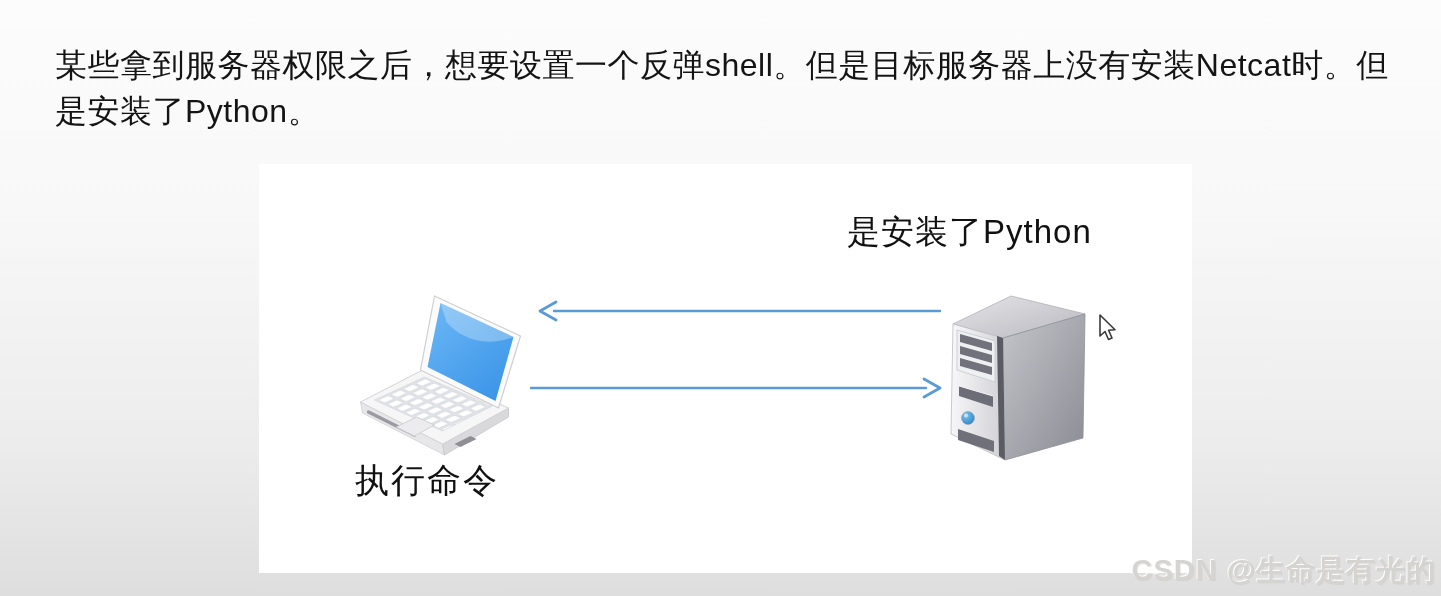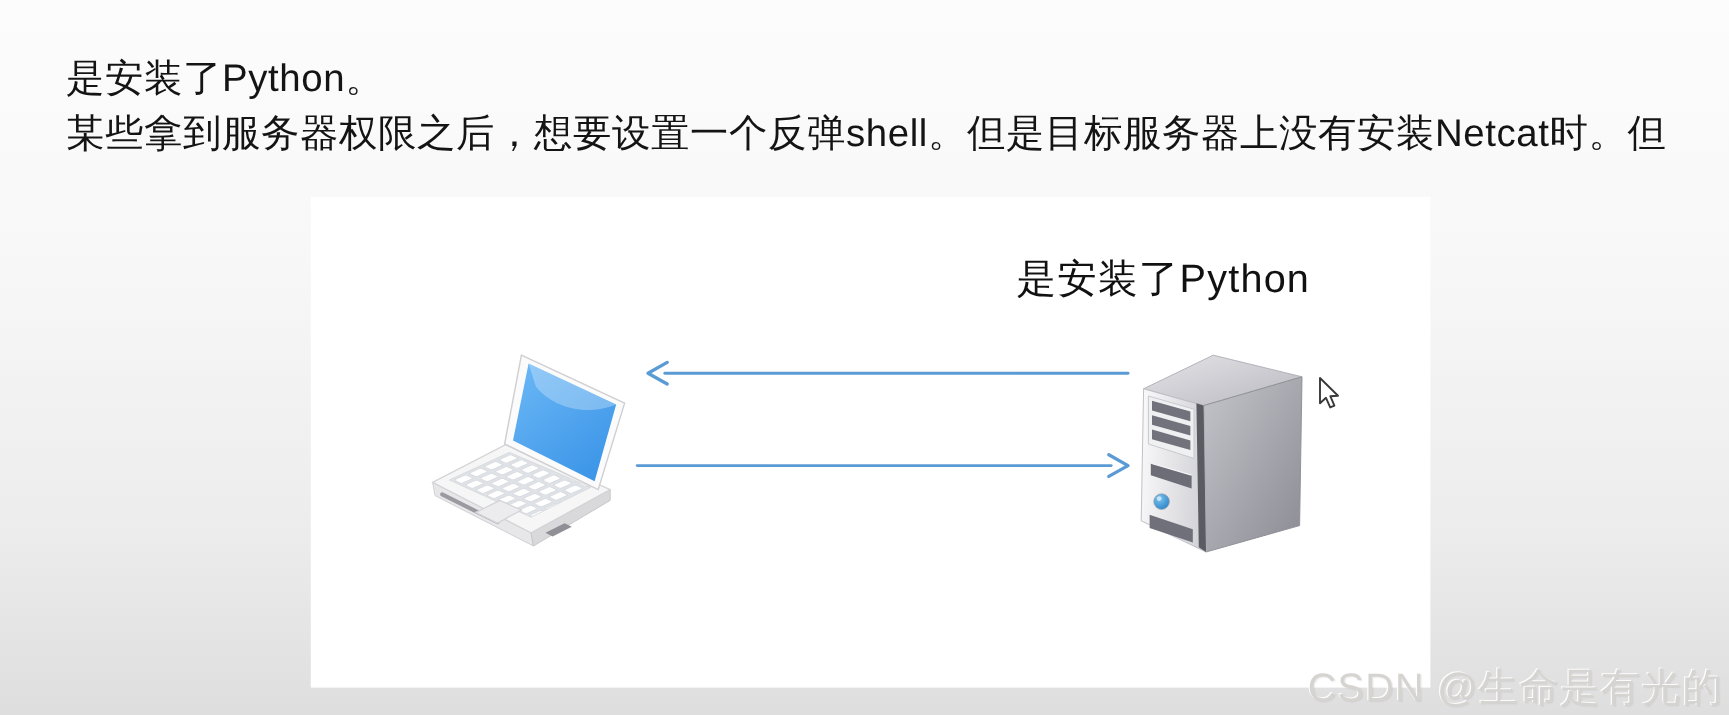--- a/index.html
+++ b/index.html
@@ -34,34 +34,35 @@
     position:absolute;left:96px;top:294px;
     font-size:34px;color:#111;
     white-space:nowrap;letter-spacing:2px;
   }
   .laptop-art{position:absolute;left:95px;top:120px;width:180px;height:172px;}
   .server-art{position:absolute;left:688px;top:124px;width:144px;height:180px;}
   .arrows-layer{position:absolute;left:0;top:0;width:933px;height:409px;pointer-events:none;}
   .cursor-art{position:absolute;left:838px;top:150px;width:24px;height:28px;}
   .watermark{
     position:absolute;right:5px;top:551px;
-    font-size:33px;letter-spacing:1px;
+    font-size:29px;letter-spacing:1px;
     color:#d6d4d1;
     text-shadow:-1px -1px 0 rgba(255,255,255,0.9), 1px 1px 1px rgba(150,150,150,0.18);
     white-space:nowrap;
+    font-weight:bold;
   }
 </style>
 </head>
 <body>
 
 <div class="page">
 
   <div class="heading">
+    <div>某些拿到服务器权限之后，想要设置一个反弹shell。但是目标服务器上没有安装Netcat时。但</div>
     <div>是安装了Python。</div>
-    <div>某些拿到服务器权限之后，想要设置一个反弹shell。但是目标服务器上没有安装Netcat时。但</div>
   </div>
 
   <div class="panel">
 
     <div class="pc-label">是安装了Python</div>
 
     <svg class="arrows-layer" viewBox="0 0 933 409">
       <g>
         <path d="M295,147 L681,147" fill="none" stroke-width="2.4" stroke-linecap="round" stroke="#5b9bd5"></path>
         <path d="M297,138 L281,147 L297,156" fill="none" stroke-width="2.8" stroke-linejoin="round" stroke-linecap="round" stroke="#5b9bd5"></path>
@@ -93,20 +94,21 @@
       <polygon points="4,118 66,86 152,124 86,160" fill="#f6f6f7" stroke="#d4d4d7" stroke-width="1"></polygon>
       <polygon points="18,116 68,93 136,122 86,147" fill="url(#kbp)" stroke="#d8dadd" stroke-width="0.8"></polygon>
 
       <polygon points="40,143 60,133 78,141 58,152" fill="#ececee" stroke="#d2d2d6" stroke-width="1"></polygon>
 
       <polygon points="78,12 164,52 142,124 64,86" fill="#fbfbfc" stroke="#cfcfd3" stroke-width="1.2"></polygon>
       <polygon points="84,19 157,53 139,117 71,83" fill="url(#scr)"></polygon>
       <path d="M84,19 L157,53 C129,64 103,54 90,38 Z" fill="#ffffff" opacity="0.28"></path>
     </svg>
 
+    <div class="laptop-label">执行命令</div>
 
     <svg class="server-art" viewBox="0 0 144 180">
       <defs>
         <linearGradient id="gFront" x1="0" y1="0" x2="1" y2="0.15">
           <stop offset="0" stop-color="#fafafb"></stop>
           <stop offset="1" stop-color="#d3d3d8"></stop>
         </linearGradient>
         <linearGradient id="gSide" x1="0" y1="0" x2="1" y2="1">
           <stop offset="0" stop-color="#c4c4cb"></stop>
           <stop offset="1" stop-color="#8b8b93"></stop>

